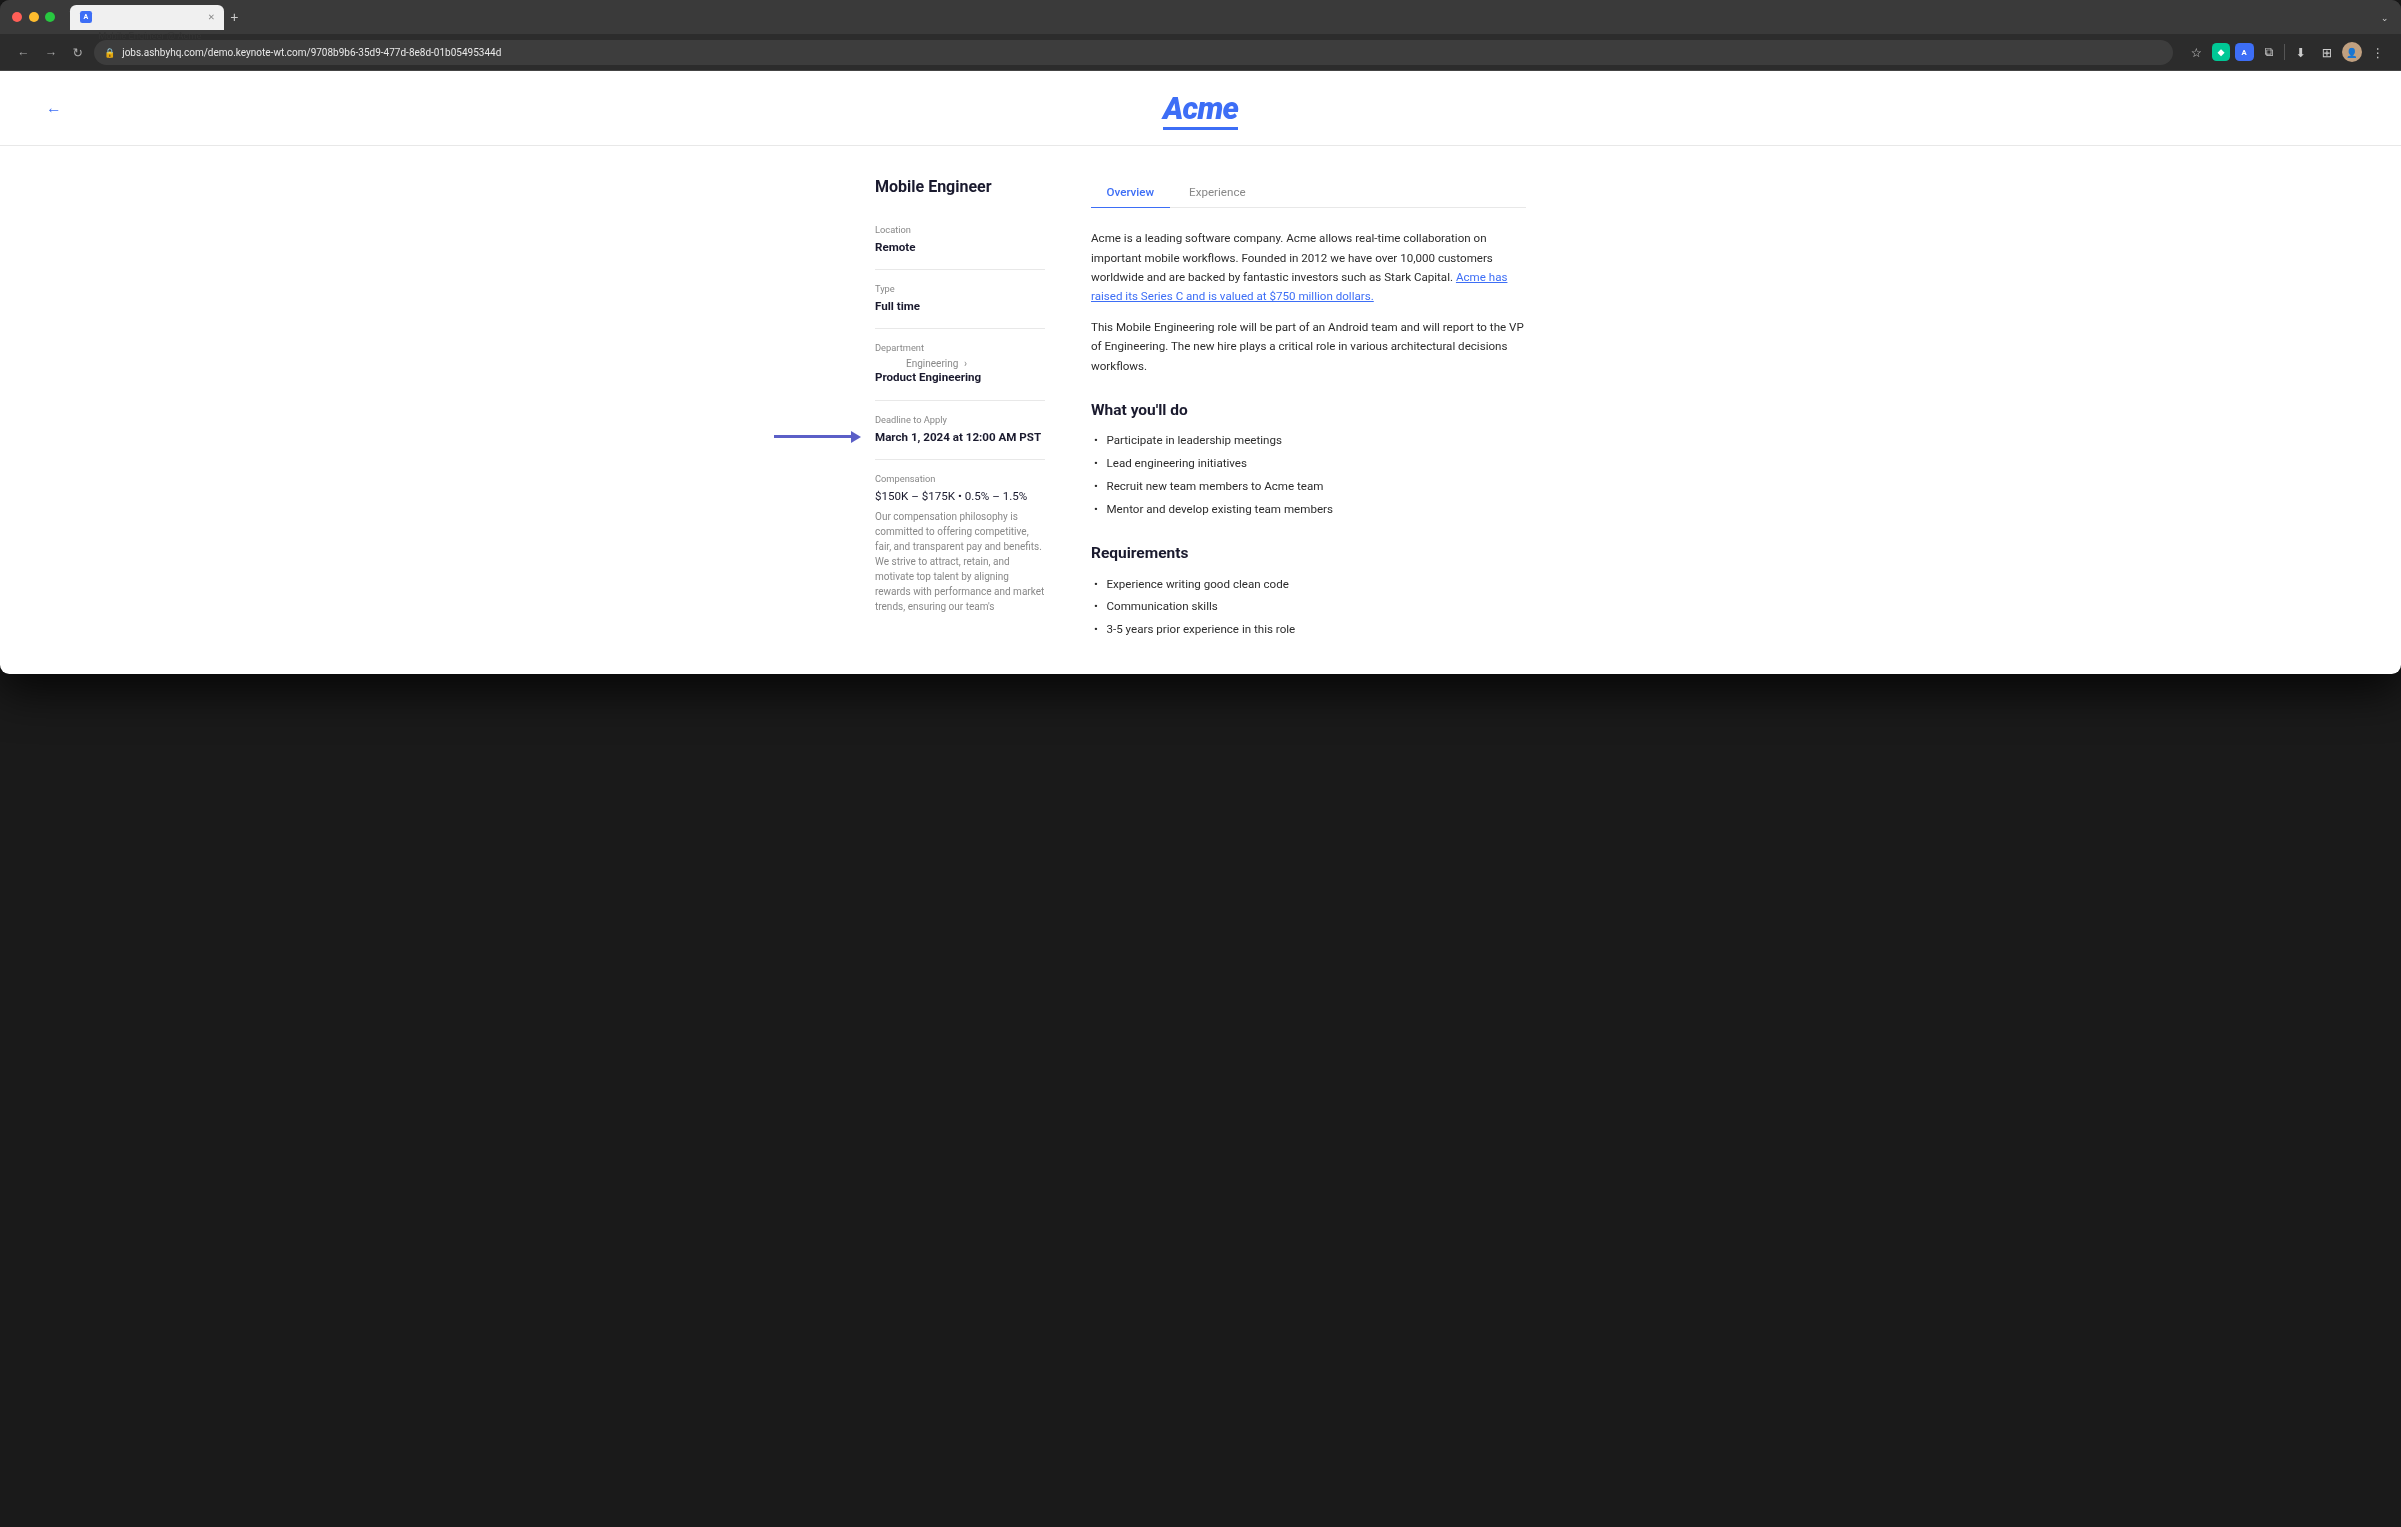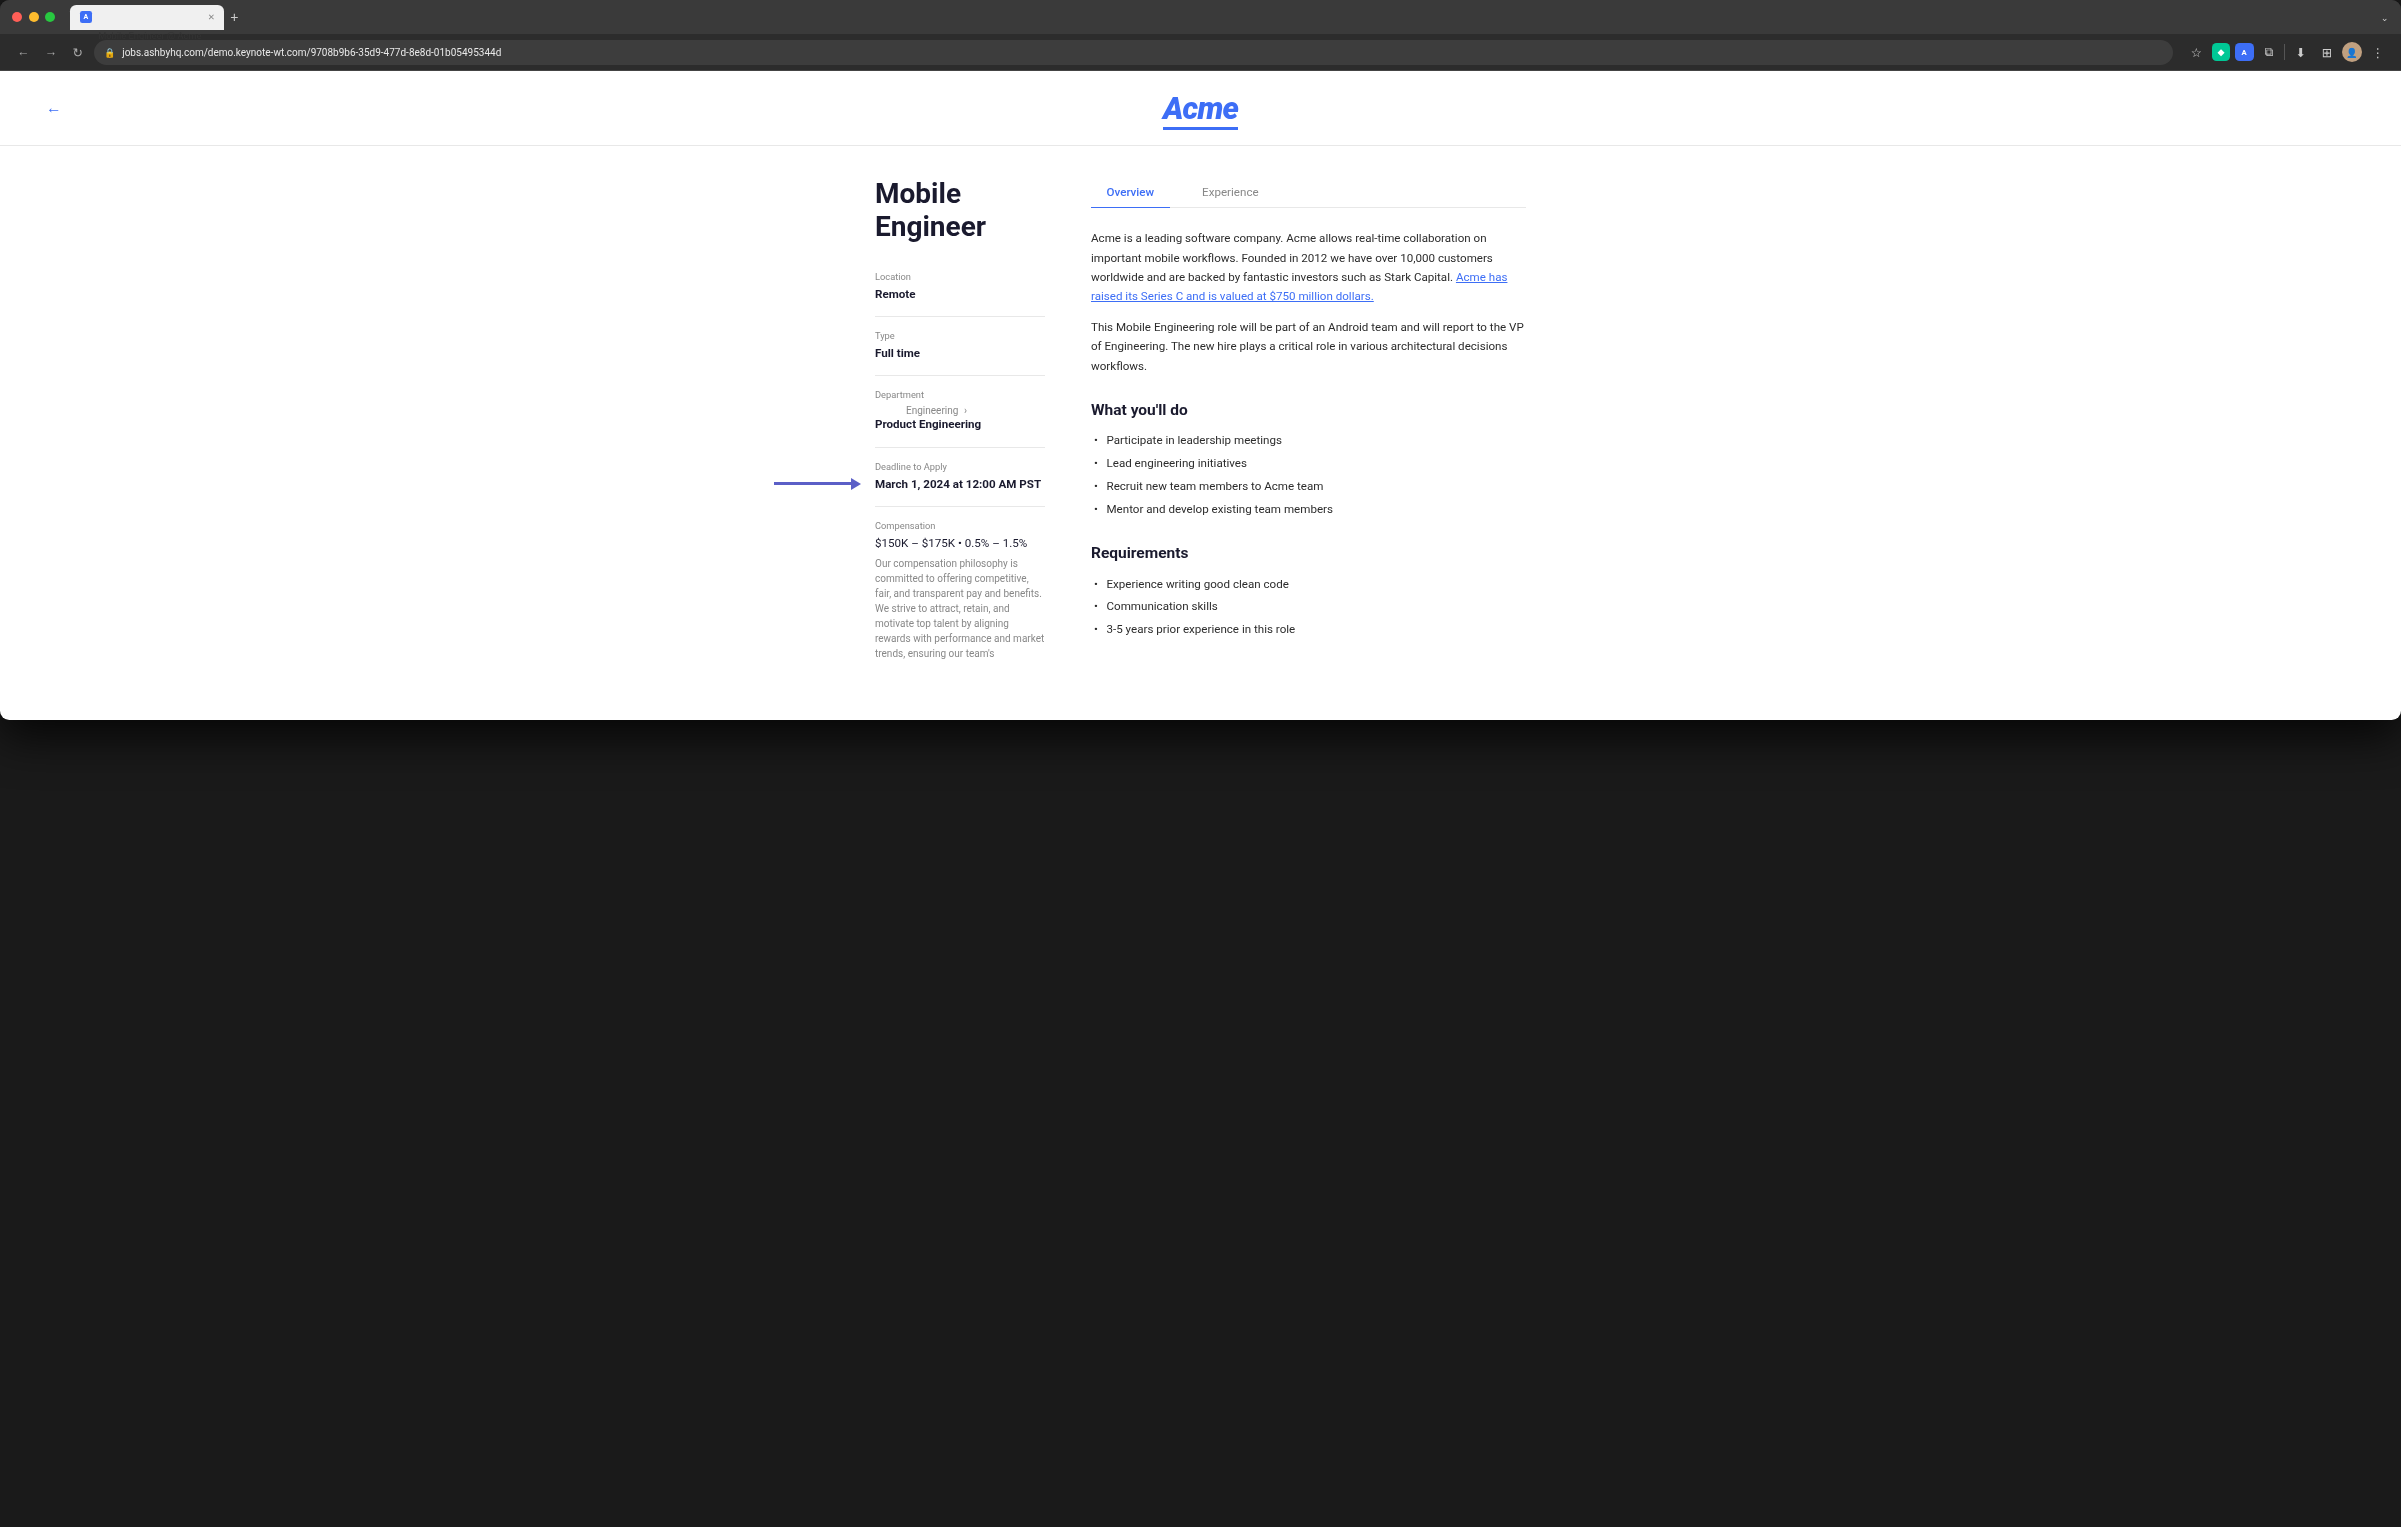--- a/index.html
+++ b/index.html
@@ -266,21 +266,21 @@
       gap: 46px;
     }
 
     
     .job-sidebar {
       width: 170px;
       flex-shrink: 0;
     }
 
     .job-title {
-      font-size: 28px;
+      font-size: 16px;
       font-weight: 700;
       color: #1a1a2e;
       margin-bottom: 28px;
     }
 
     .sidebar-field {
       margin-bottom: 13px;
       padding-bottom: 15.5px;
       border-bottom: 0.8px solid #e8e8e8;
     }
@@ -329,21 +329,21 @@
       position: relative;
     }
 
     
     .job-main {
       flex: 1;
     }
 
     .tabs {
       display: flex;
-      gap: 17px;
+      gap: 4px;
       border-bottom: 0.8px solid #e8e8e8;
       margin-bottom: 21.7px;
     }
 
     .tab {
       padding: 7.7px 15.5px;
       font-size: 11.6px;
       cursor: pointer;
       color: #888;
       border-bottom: 1.5px solid transparent;

